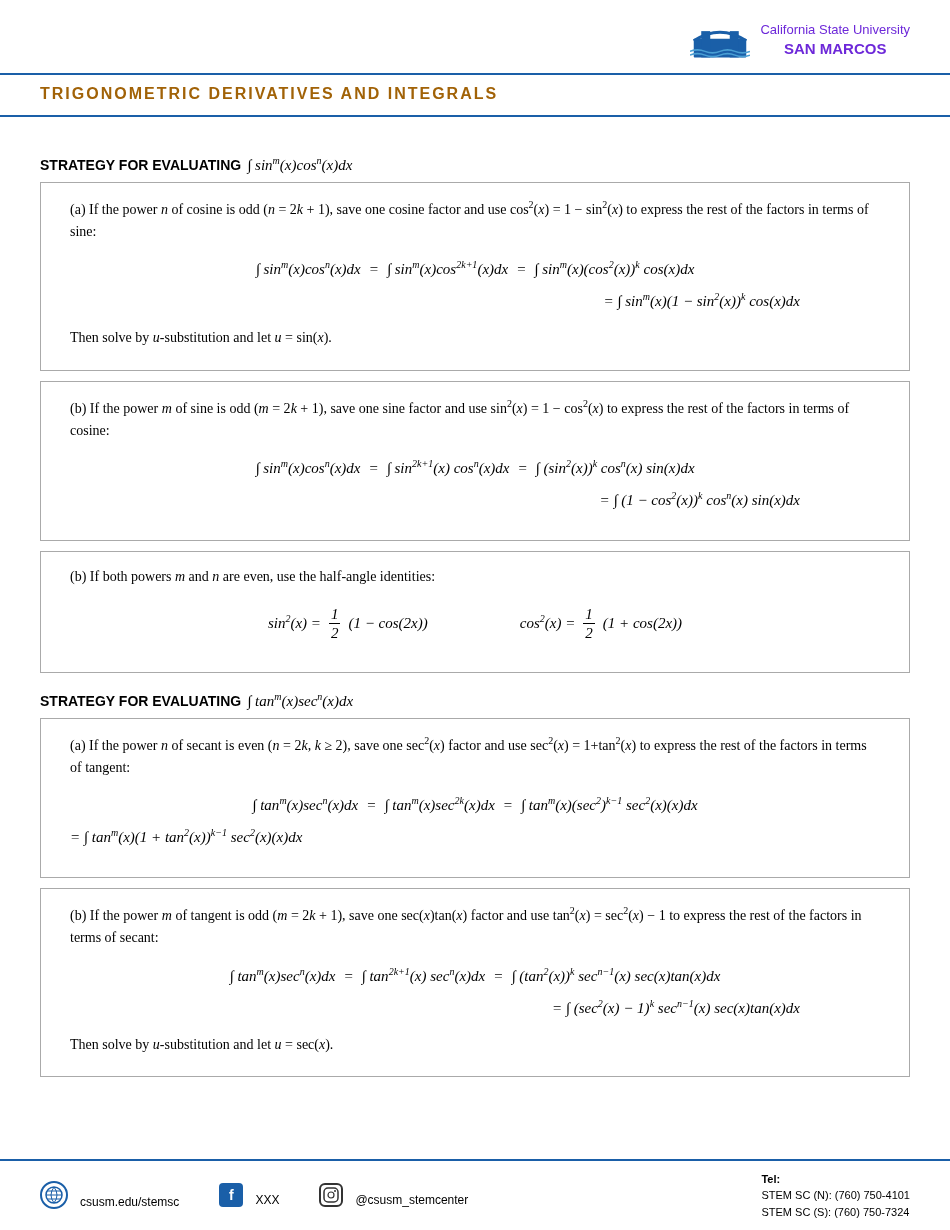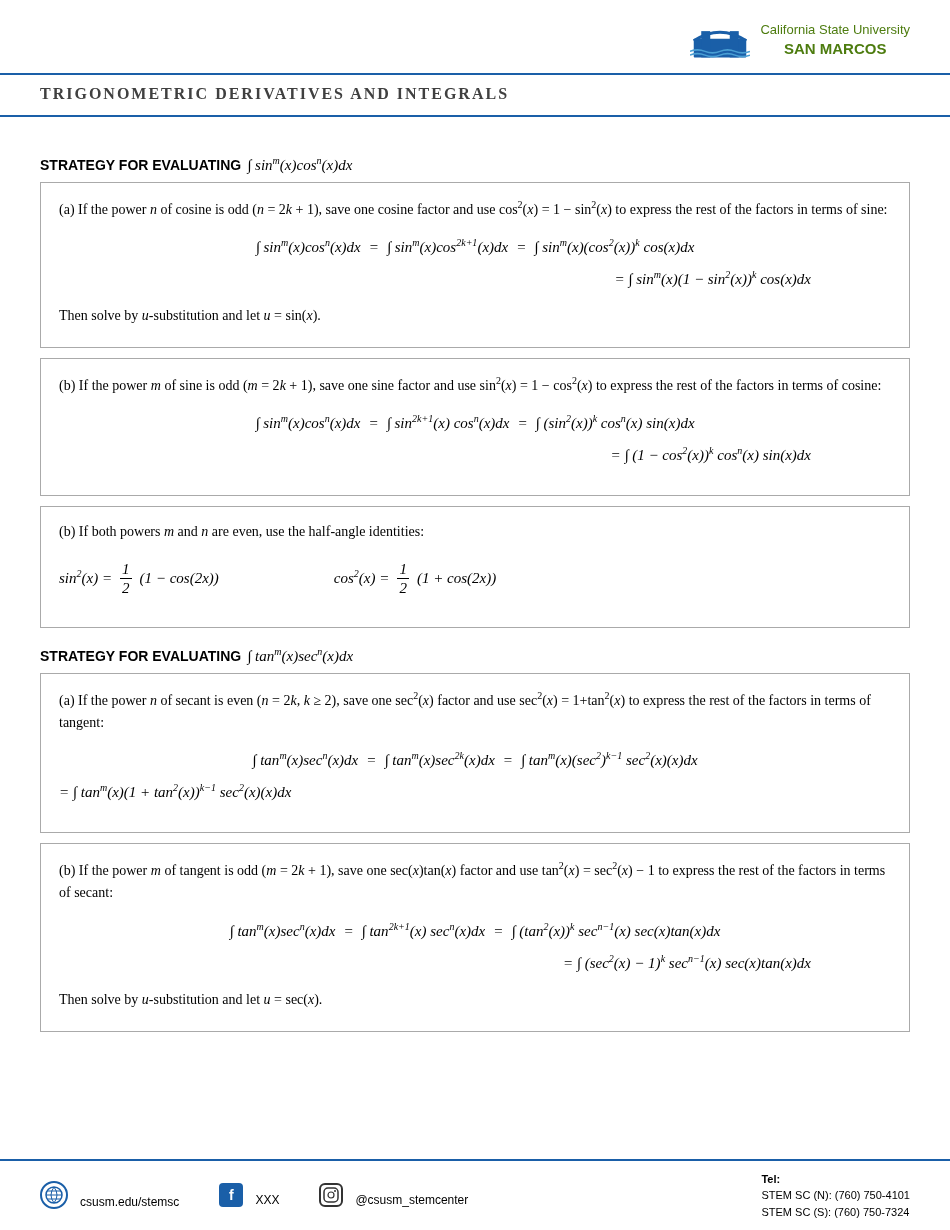--- a/index.html
+++ b/index.html
@@ -26,21 +26,21 @@
       align-items: center;
       gap: 10px;
     }
     .logo-icon {
       width: 60px;
       height: 45px;
     }
     .university-name {
       font-family: Arial, sans-serif;
       font-size: 13px;
-      color: #4d7c0f;
+      color: #6d28d9;
       line-height: 1.3;
       text-align: center;
     }
     .university-name .san-marcos {
       font-weight: bold;
       font-size: 15px;
     }
 
     
     .title-row {
@@ -52,25 +52,25 @@
       padding-bottom: 8px;
     }
     .calculus-title {
       font-family: Arial, sans-serif;
       font-size: 52px;
       font-weight: 900;
       color: #000;
       letter-spacing: 2px;
     }
     .subtitle {
-      font-family: Liberation Serif, serif;
+      font-family: Liberation Sans, sans-serif;
       font-size: 16px;
       font-weight: bold;
       letter-spacing: 2px;
-      color: #404040;
+      color: #a16207;
       text-transform: uppercase;
       padding-bottom: 4px;
     }
 
     
     .main-content {
       padding: 20px 40px;
     }
 
     
@@ -86,42 +86,42 @@
     .section-header .math-inline {
       font-family: 'Times New Roman', Times, serif;
       font-style: italic;
       font-weight: normal;
       font-size: 15px;
     }
 
     
     .strategy-box {
       border: 1px solid #aaa;
-      padding: 14px 18px;
+      padding: 14px 29px;
       margin-bottom: 10px;
       font-size: 14px;
       line-height: 1.6;
     }
     .strategy-box p {
       margin-bottom: 6px;
     }
 
     
     .math-display {
       text-align: center;
       margin: 14px 0;
       font-size: 15px;
       font-style: italic;
     }
 
     
     .half-angle-row {
       display: flex;
-      justify-content: flex-start;
-      gap: 115px;
+      justify-content: center;
+      gap: 92px;
       align-items: center;
       margin: 16px 0;
       font-family: 'Times New Roman', Times, serif;
       font-style: italic;
       font-size: 15px;
     }
 
     
     .frac {
       display: inline-flex;

